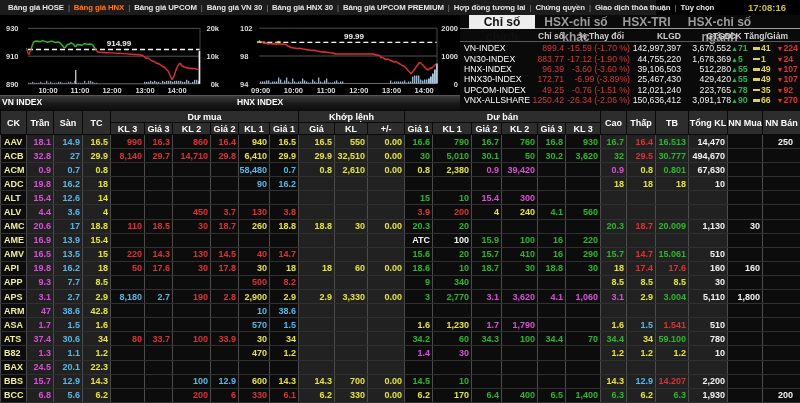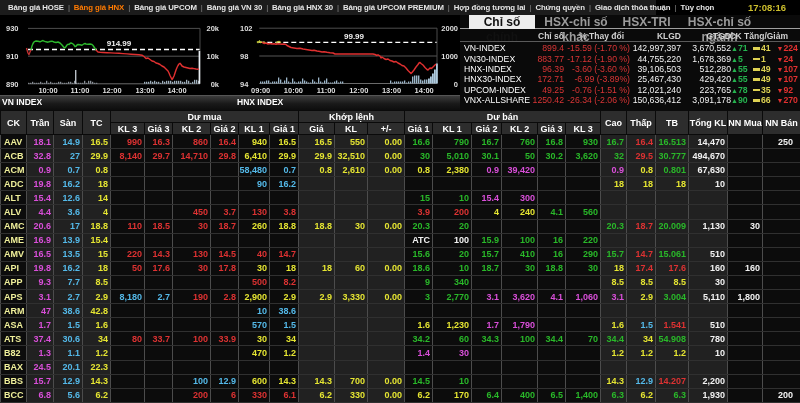--- a/index.html
+++ b/index.html
@@ -789,21 +789,21 @@
         <td class="g"></td>
         <td class="g"></td>
         <td class="d up">34.2</td>
         <td class="d up">60</td>
         <td class="d up">34.3</td>
         <td class="d up">100</td>
         <td class="d up">34.4</td>
         <td class="d up">70</td>
         <td class="g up">34.4</td>
         <td class="g re">34</td>
-        <td class="g up">54.908</td>
+        <td class="g up">59.100</td>
         <td class="g wh">780</td>
         <td class="d"></td>
         <td class="d"></td>
       </tr>
 <tr>
         <td class="d tick">B82</td>
         <td class="g ce">1.3</td>
         <td class="g fl">1.1</td>
         <td class="g re">1.2</td>
         <td class="d"></td>

